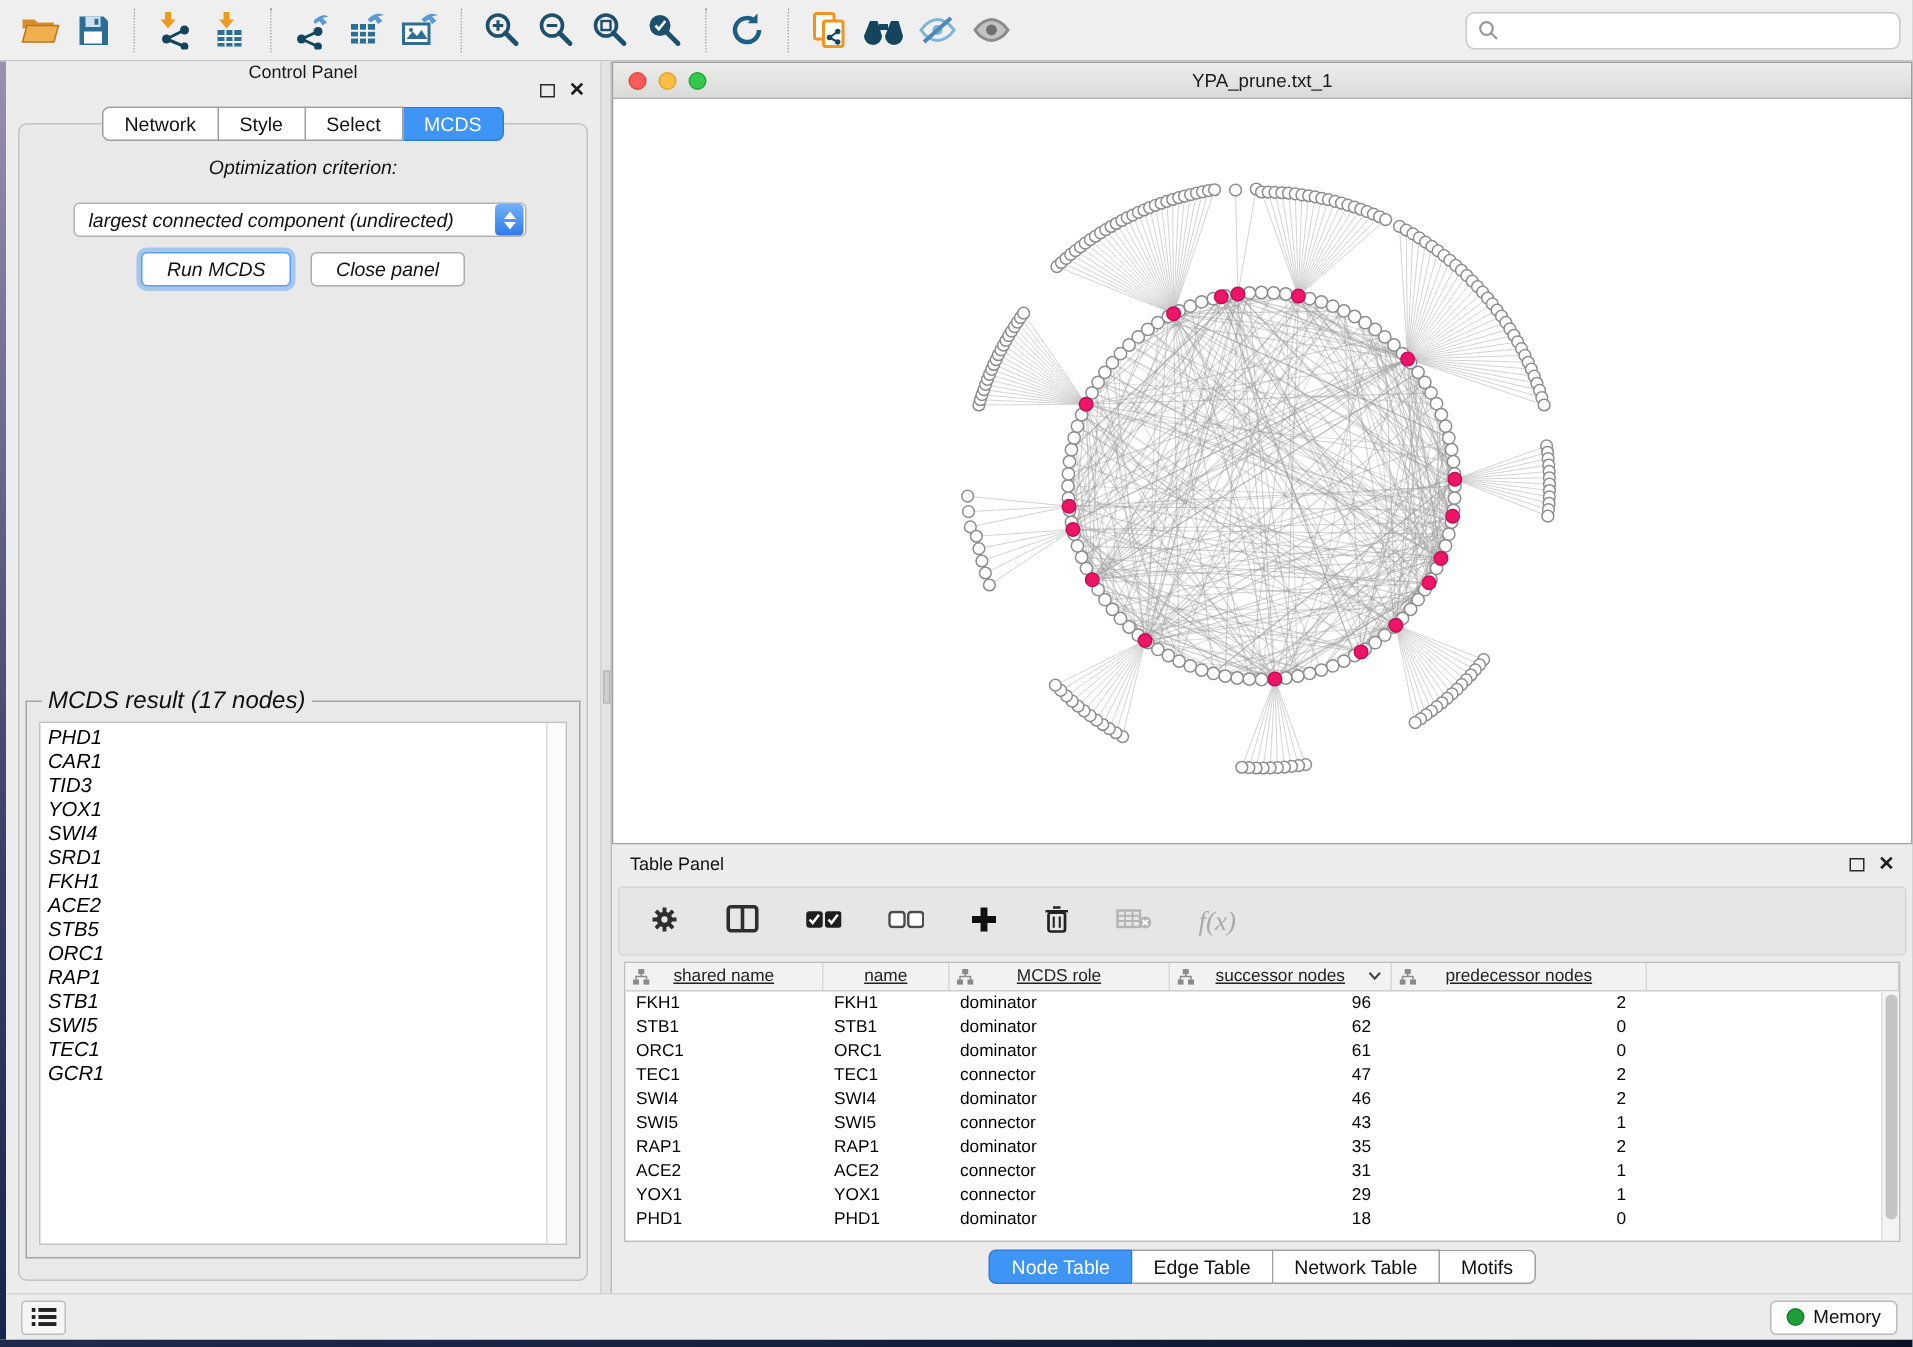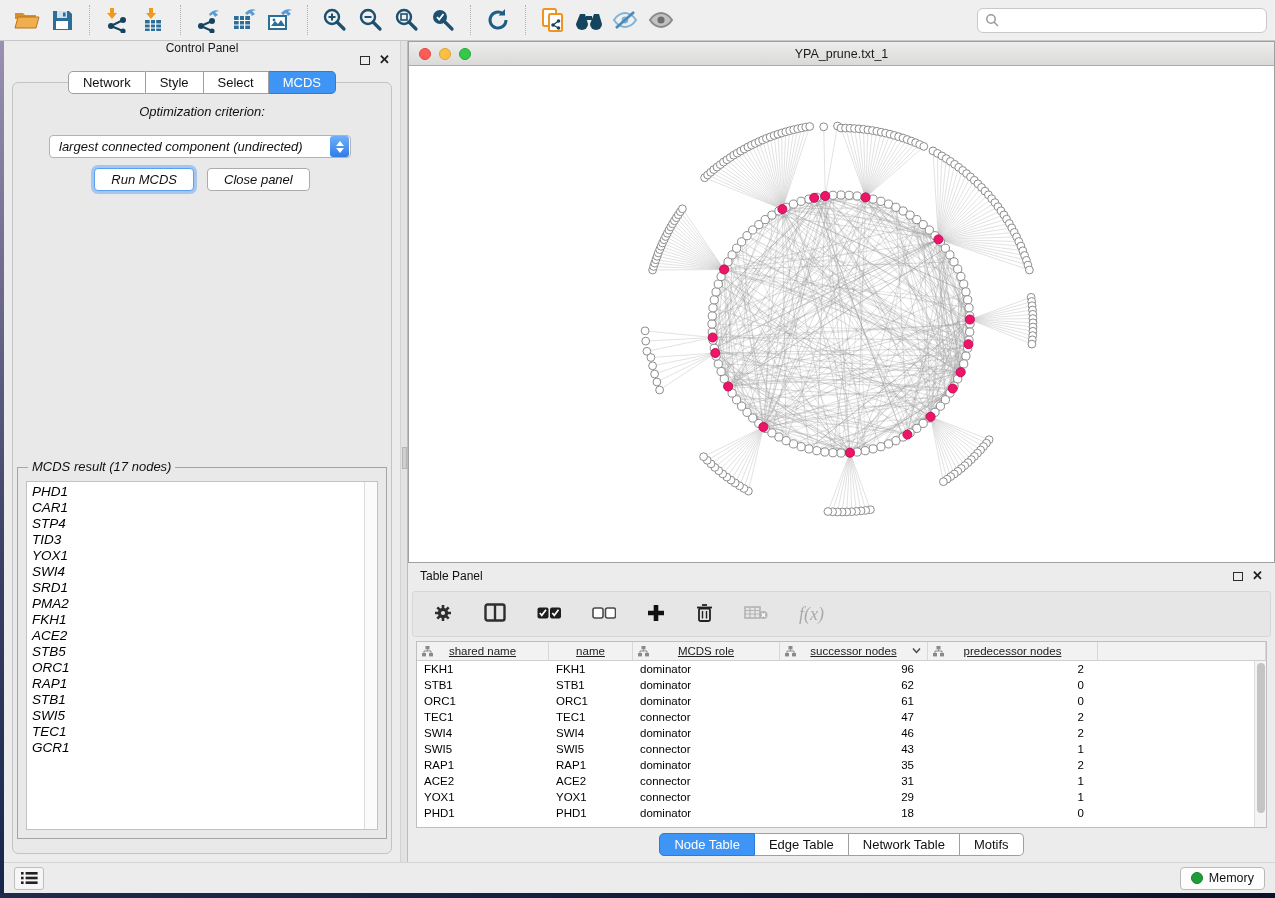--- a/index.html
+++ b/index.html
@@ -51,21 +51,21 @@
              background:linear-gradient(#6fb0f9,#2f7ce8); display:flex; flex-direction:column;
              align-items:center; justify-content:center; gap:2px; }
   .tri-up { width:0; height:0; border-left:4px solid transparent; border-right:4px solid transparent; border-bottom:5px solid #fff; }
   .tri-dn { width:0; height:0; border-left:4px solid transparent; border-right:4px solid transparent; border-top:5px solid #fff; }
   .btn-row { position:absolute; top:85px; left:0; right:0; display:flex; justify-content:center; gap:13px; }
   .mac-btn { height:23px; padding:0 16px; background:#fff; border:1px solid #ababab; border-radius:4px;
              font-size:13px; display:flex; align-items:center; }
   .mac-btn.focus { border-color:#5a9ff0; box-shadow:0 0 0 3px rgba(110,170,240,.55); }
 
   .group-box { position:absolute; left:4px; right:4px; top:384px; bottom:14px; border:1px solid #a5a5a5; }
-  .group-label { position:absolute; top:-9px; left:10px; background:#e9e9e9; padding:0 4px; font-size:13px; }
+  .group-label { position:absolute; top:-9px; left:10px; background:#e9e9e9; padding:0 4px; font-size:16px; }
   .result-list { position:absolute; left:8px; right:8px; top:13px; bottom:8px; background:#fff;
                  border:1px solid #c2c2c2; overflow:hidden; }
   .result-inner { position:absolute; inset:0 13px 0 0; padding:2px 0 0 5px; }
   .result-item { font-size:13.5px; line-height:16px; color:#000; }
   .result-scroll { position:absolute; top:0; bottom:0; right:0; width:13px; background:#fbfbfb; border-left:1px solid #dcdcdc; }
 
   
   .net-window { position:absolute; left:0; top:0; width:867px; height:522px; border:1px solid #a0a0a0; background:#ffffff; }
   .net-titlebar { height:24px; background:linear-gradient(#ededeb,#dadad8); border-bottom:1px solid #ababab;
                   display:flex; align-items:center; position:relative; }
@@ -275,26 +275,24 @@
         <div class="btn-row">
           <span class="mac-btn focus">Run MCDS</span>
           <span class="mac-btn">Close panel</span>
         </div>
         <div class="group-box">
           <span class="group-label">MCDS result (17 nodes)</span>
           <div class="result-list">
             <div class="result-inner">
                 <div class="result-item">PHD1</div>
                 <div class="result-item">CAR1</div>
-                <div class="result-item">STP4</div>
                 <div class="result-item">TID3</div>
                 <div class="result-item">YOX1</div>
                 <div class="result-item">SWI4</div>
                 <div class="result-item">SRD1</div>
-                <div class="result-item">PMA2</div>
                 <div class="result-item">FKH1</div>
                 <div class="result-item">ACE2</div>
                 <div class="result-item">STB5</div>
                 <div class="result-item">ORC1</div>
                 <div class="result-item">RAP1</div>
                 <div class="result-item">STB1</div>
                 <div class="result-item">SWI5</div>
                 <div class="result-item">TEC1</div>
                 <div class="result-item">GCR1</div>
               </div>

